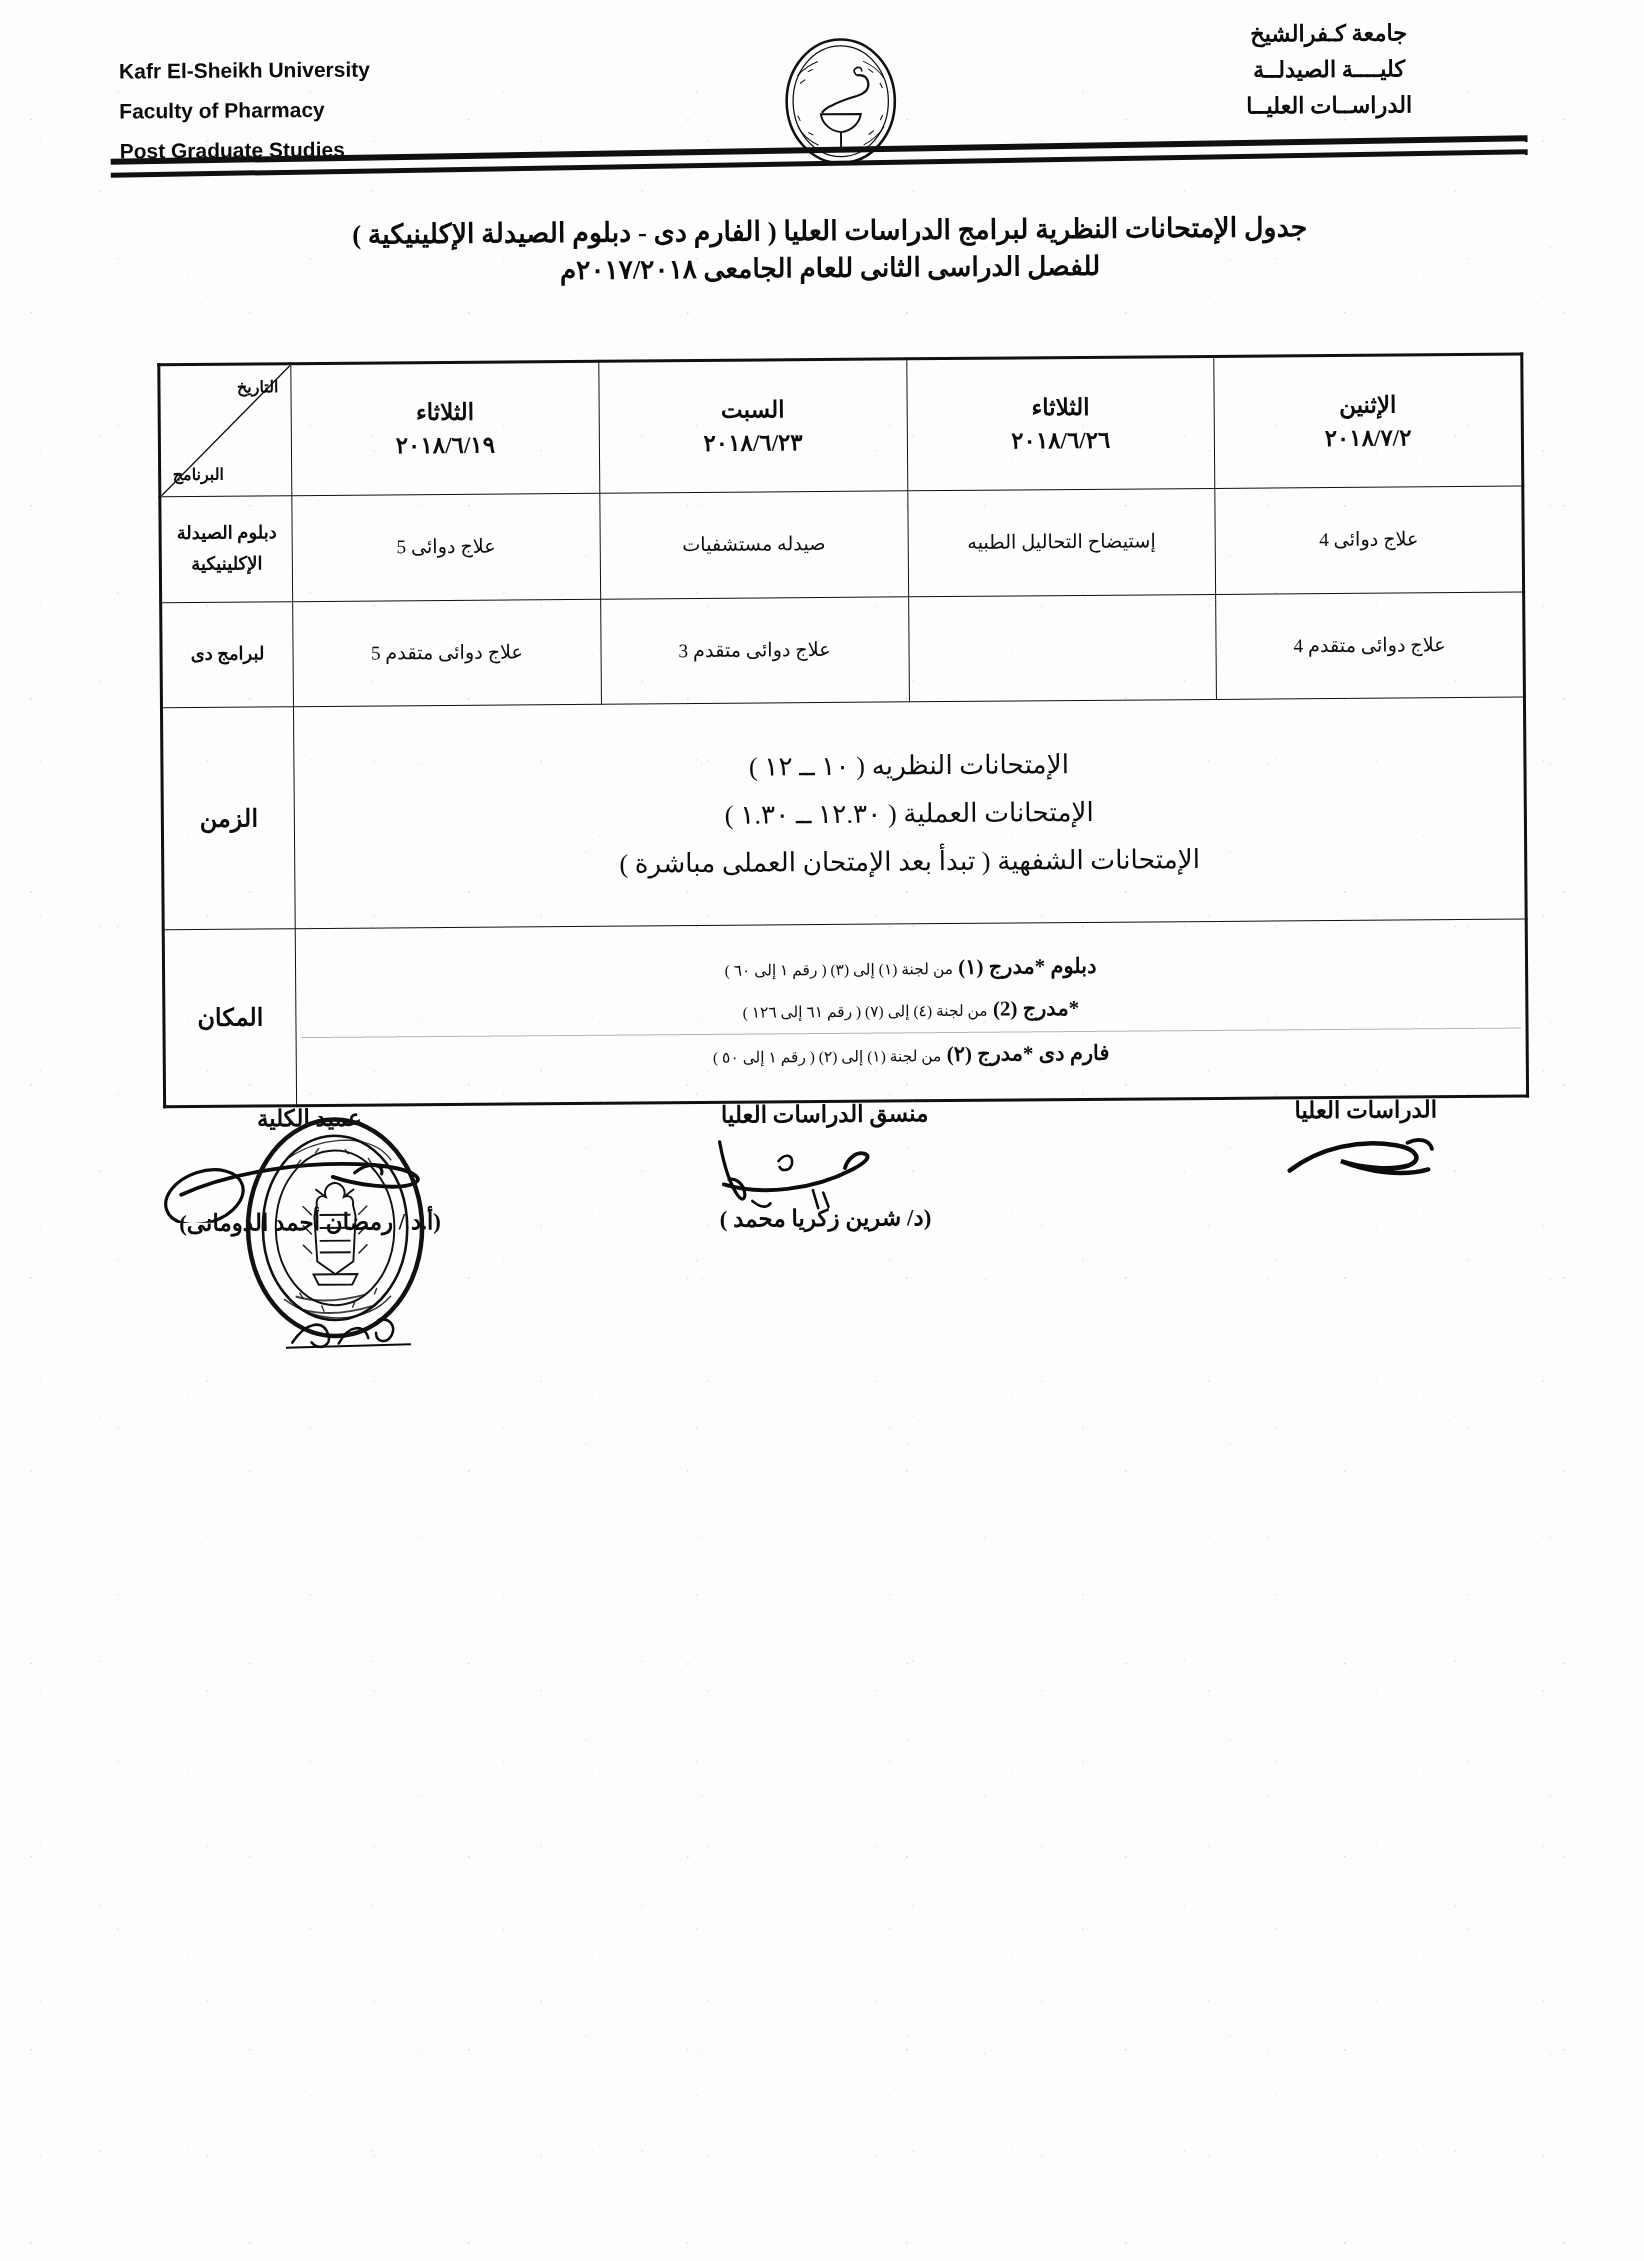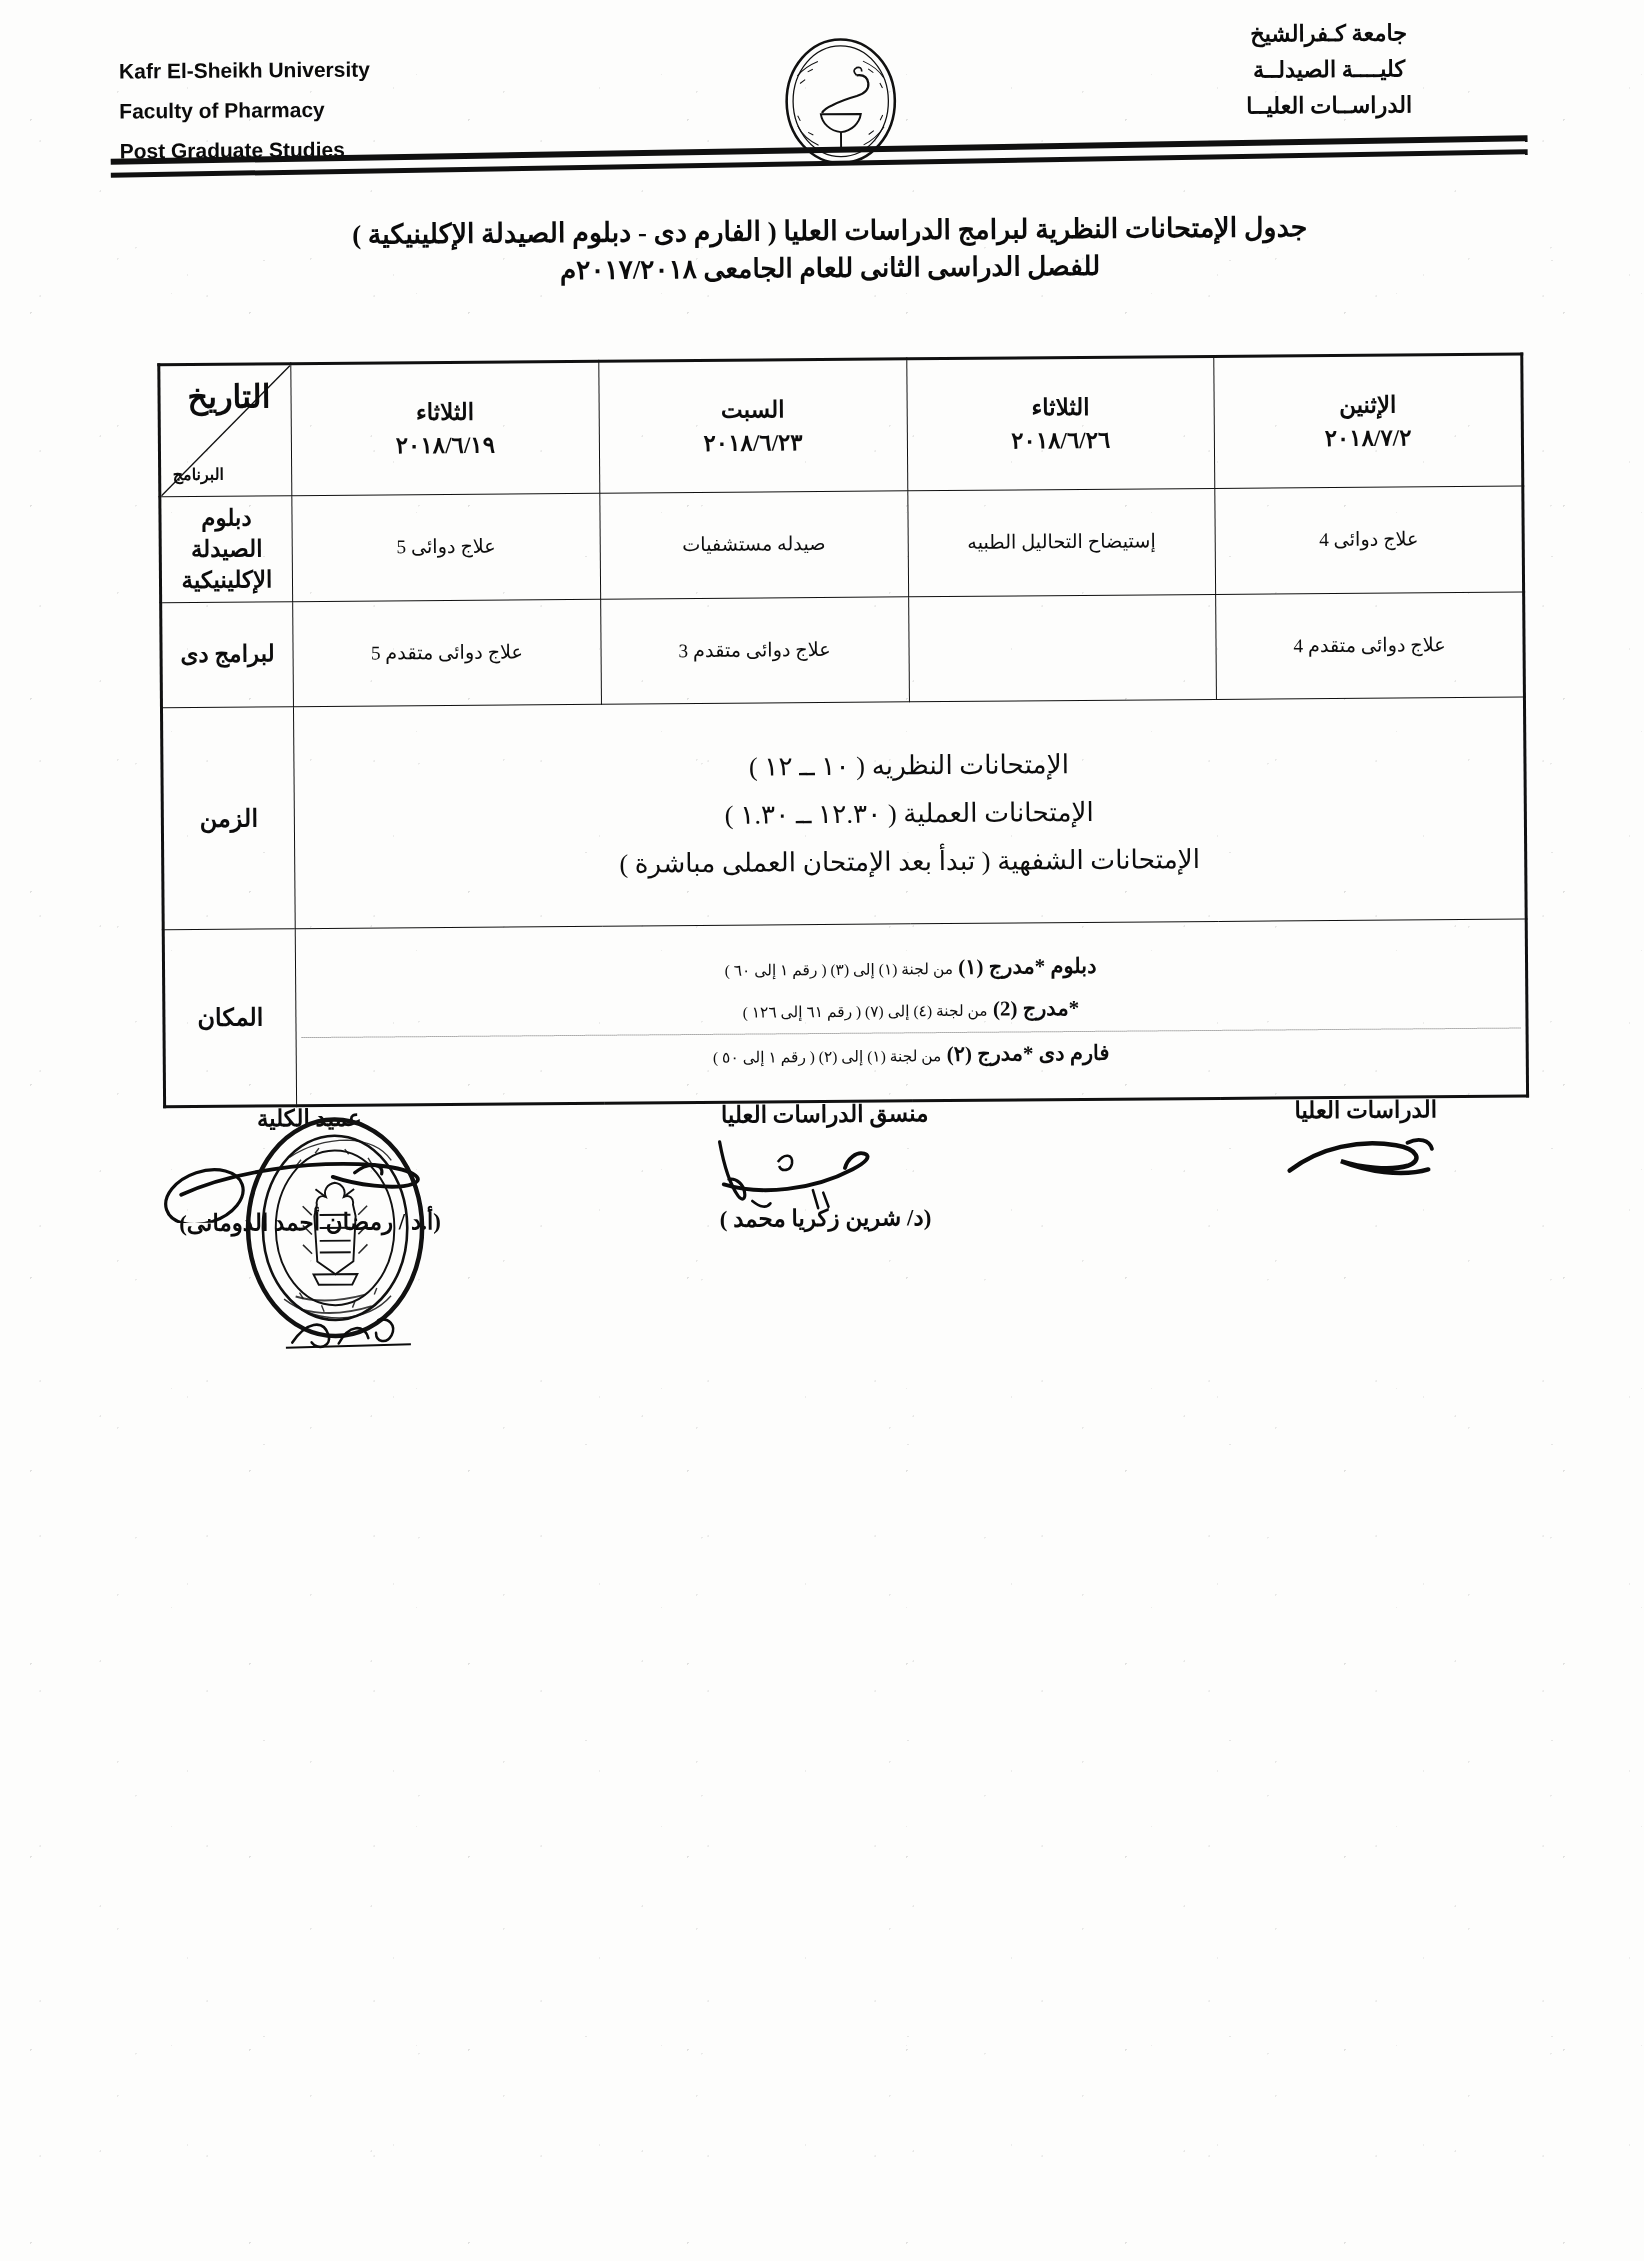--- a/index.html
+++ b/index.html
@@ -55,27 +55,27 @@
   table.sched{width:100%;border-collapse:collapse;table-layout:fixed;
               border:3.2px solid #111;background:transparent;}
   table.sched td{border:1.9px solid #111;vertical-align:middle;text-align:center;
                  padding:3.9px 5.2px;color:#0d0d0d;}
   .col-prog{width:132px;}
   .col-day{width:auto;}
 
   td.prog-head{height:122px;padding:0;position:relative;}
   .diag{position:absolute;inset:0;}
   .diag svg{width:100%;height:100%;display:block;}
-  .ph-top{position:absolute;top:11.6px;right:20px;font-weight:700;font-size:32px;}
+  .ph-top{position:absolute;top:11.6px;right:12px;font-weight:700;font-size:16px;}
   .ph-bot{position:absolute;bottom:11.6px;left:11.6px;font-weight:700;font-size:16px;}
 
   td.day-head{height:122px;font-weight:700;font-size:23px;line-height:33px;}
   td.day-head .dt{font-weight:700;font-size:23px;}
 
-  td.prog-name{font-weight:700;font-size:23px;line-height:31px;height:97px;}
+  td.prog-name{font-weight:700;font-size:18px;line-height:31px;height:97px;}
   td.subj{font-weight:400;font-size:19.3px;line-height:26px;height:97px;}
 
   td.label{font-weight:700;font-size:24px;width:132px;}
   td.time-cell{height:213px;padding:9px 19.3px 11.6px;}
   .time-line{font-size:26.4px;line-height:48px;text-align:center;font-weight:400;}
   td.place-cell{height:167px;padding:7.7px 17px 9px;}
   .place-line{font-size:21px;line-height:41px;text-align:center;font-weight:700;white-space:nowrap;}
   .place-line .sm{font-size:15.5px;font-weight:400;}
   .dotted{border-top:1.3px dotted #6a6a6a;margin:1.3px 0;}
 

